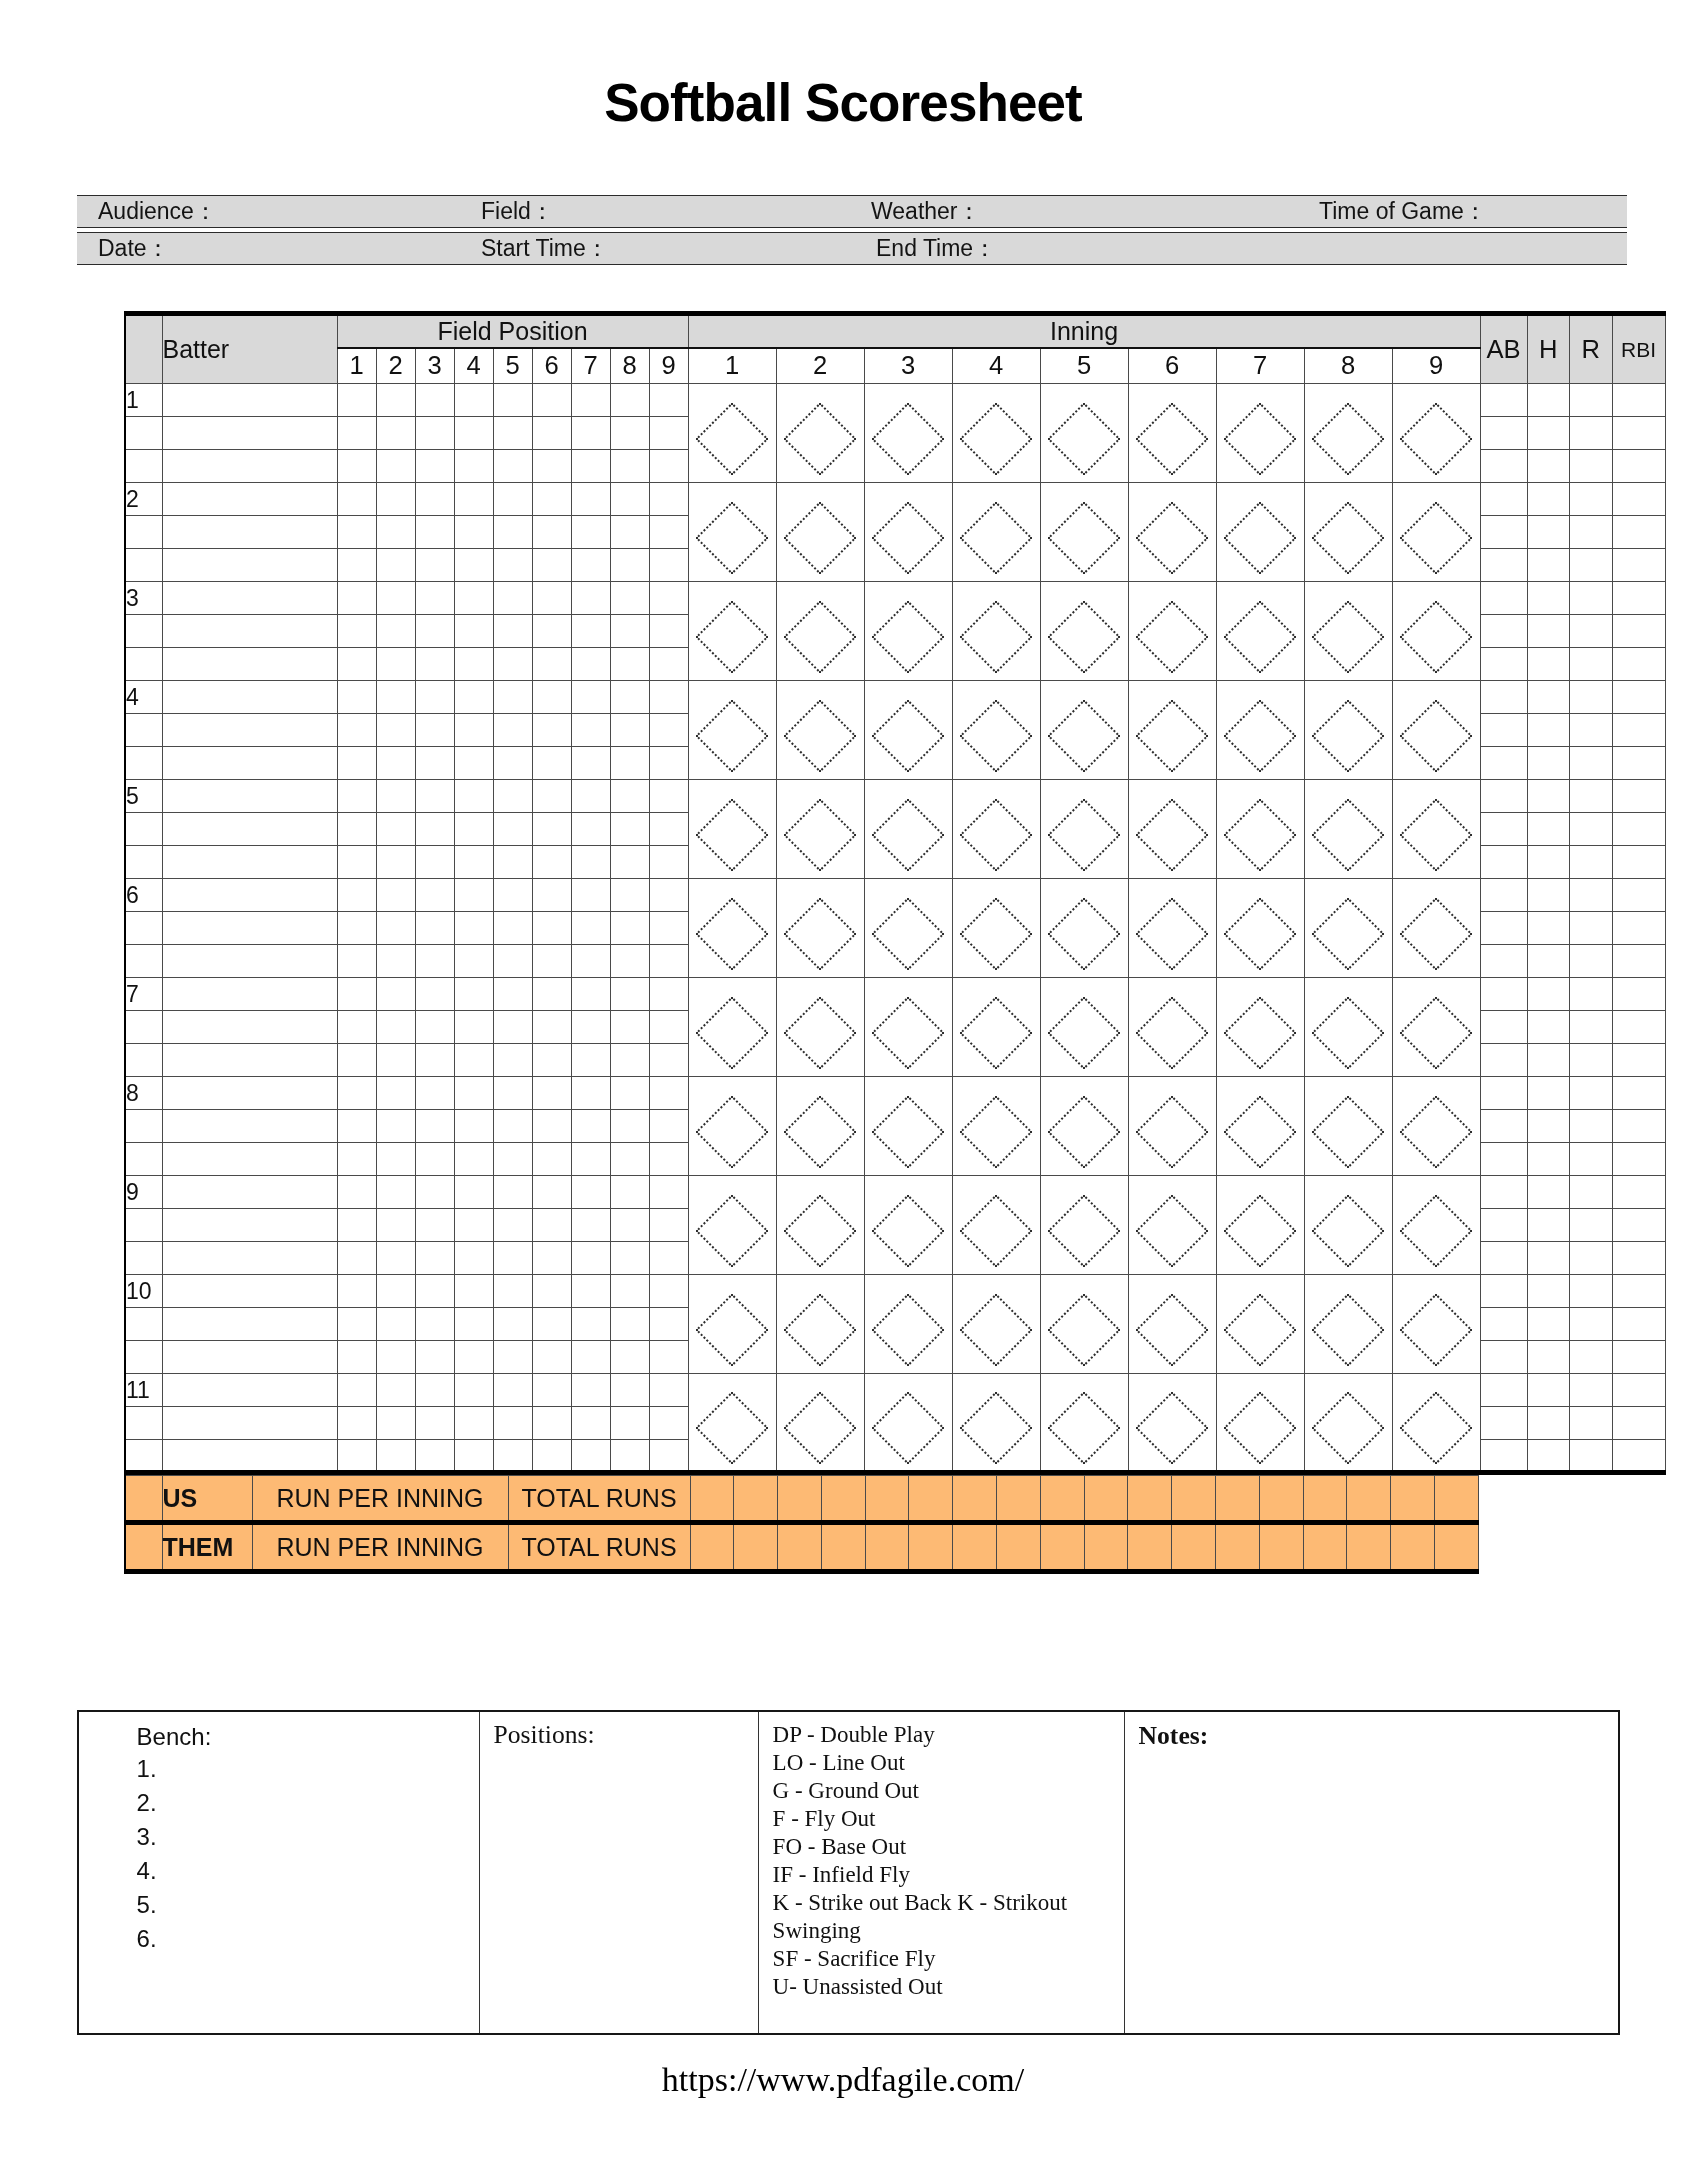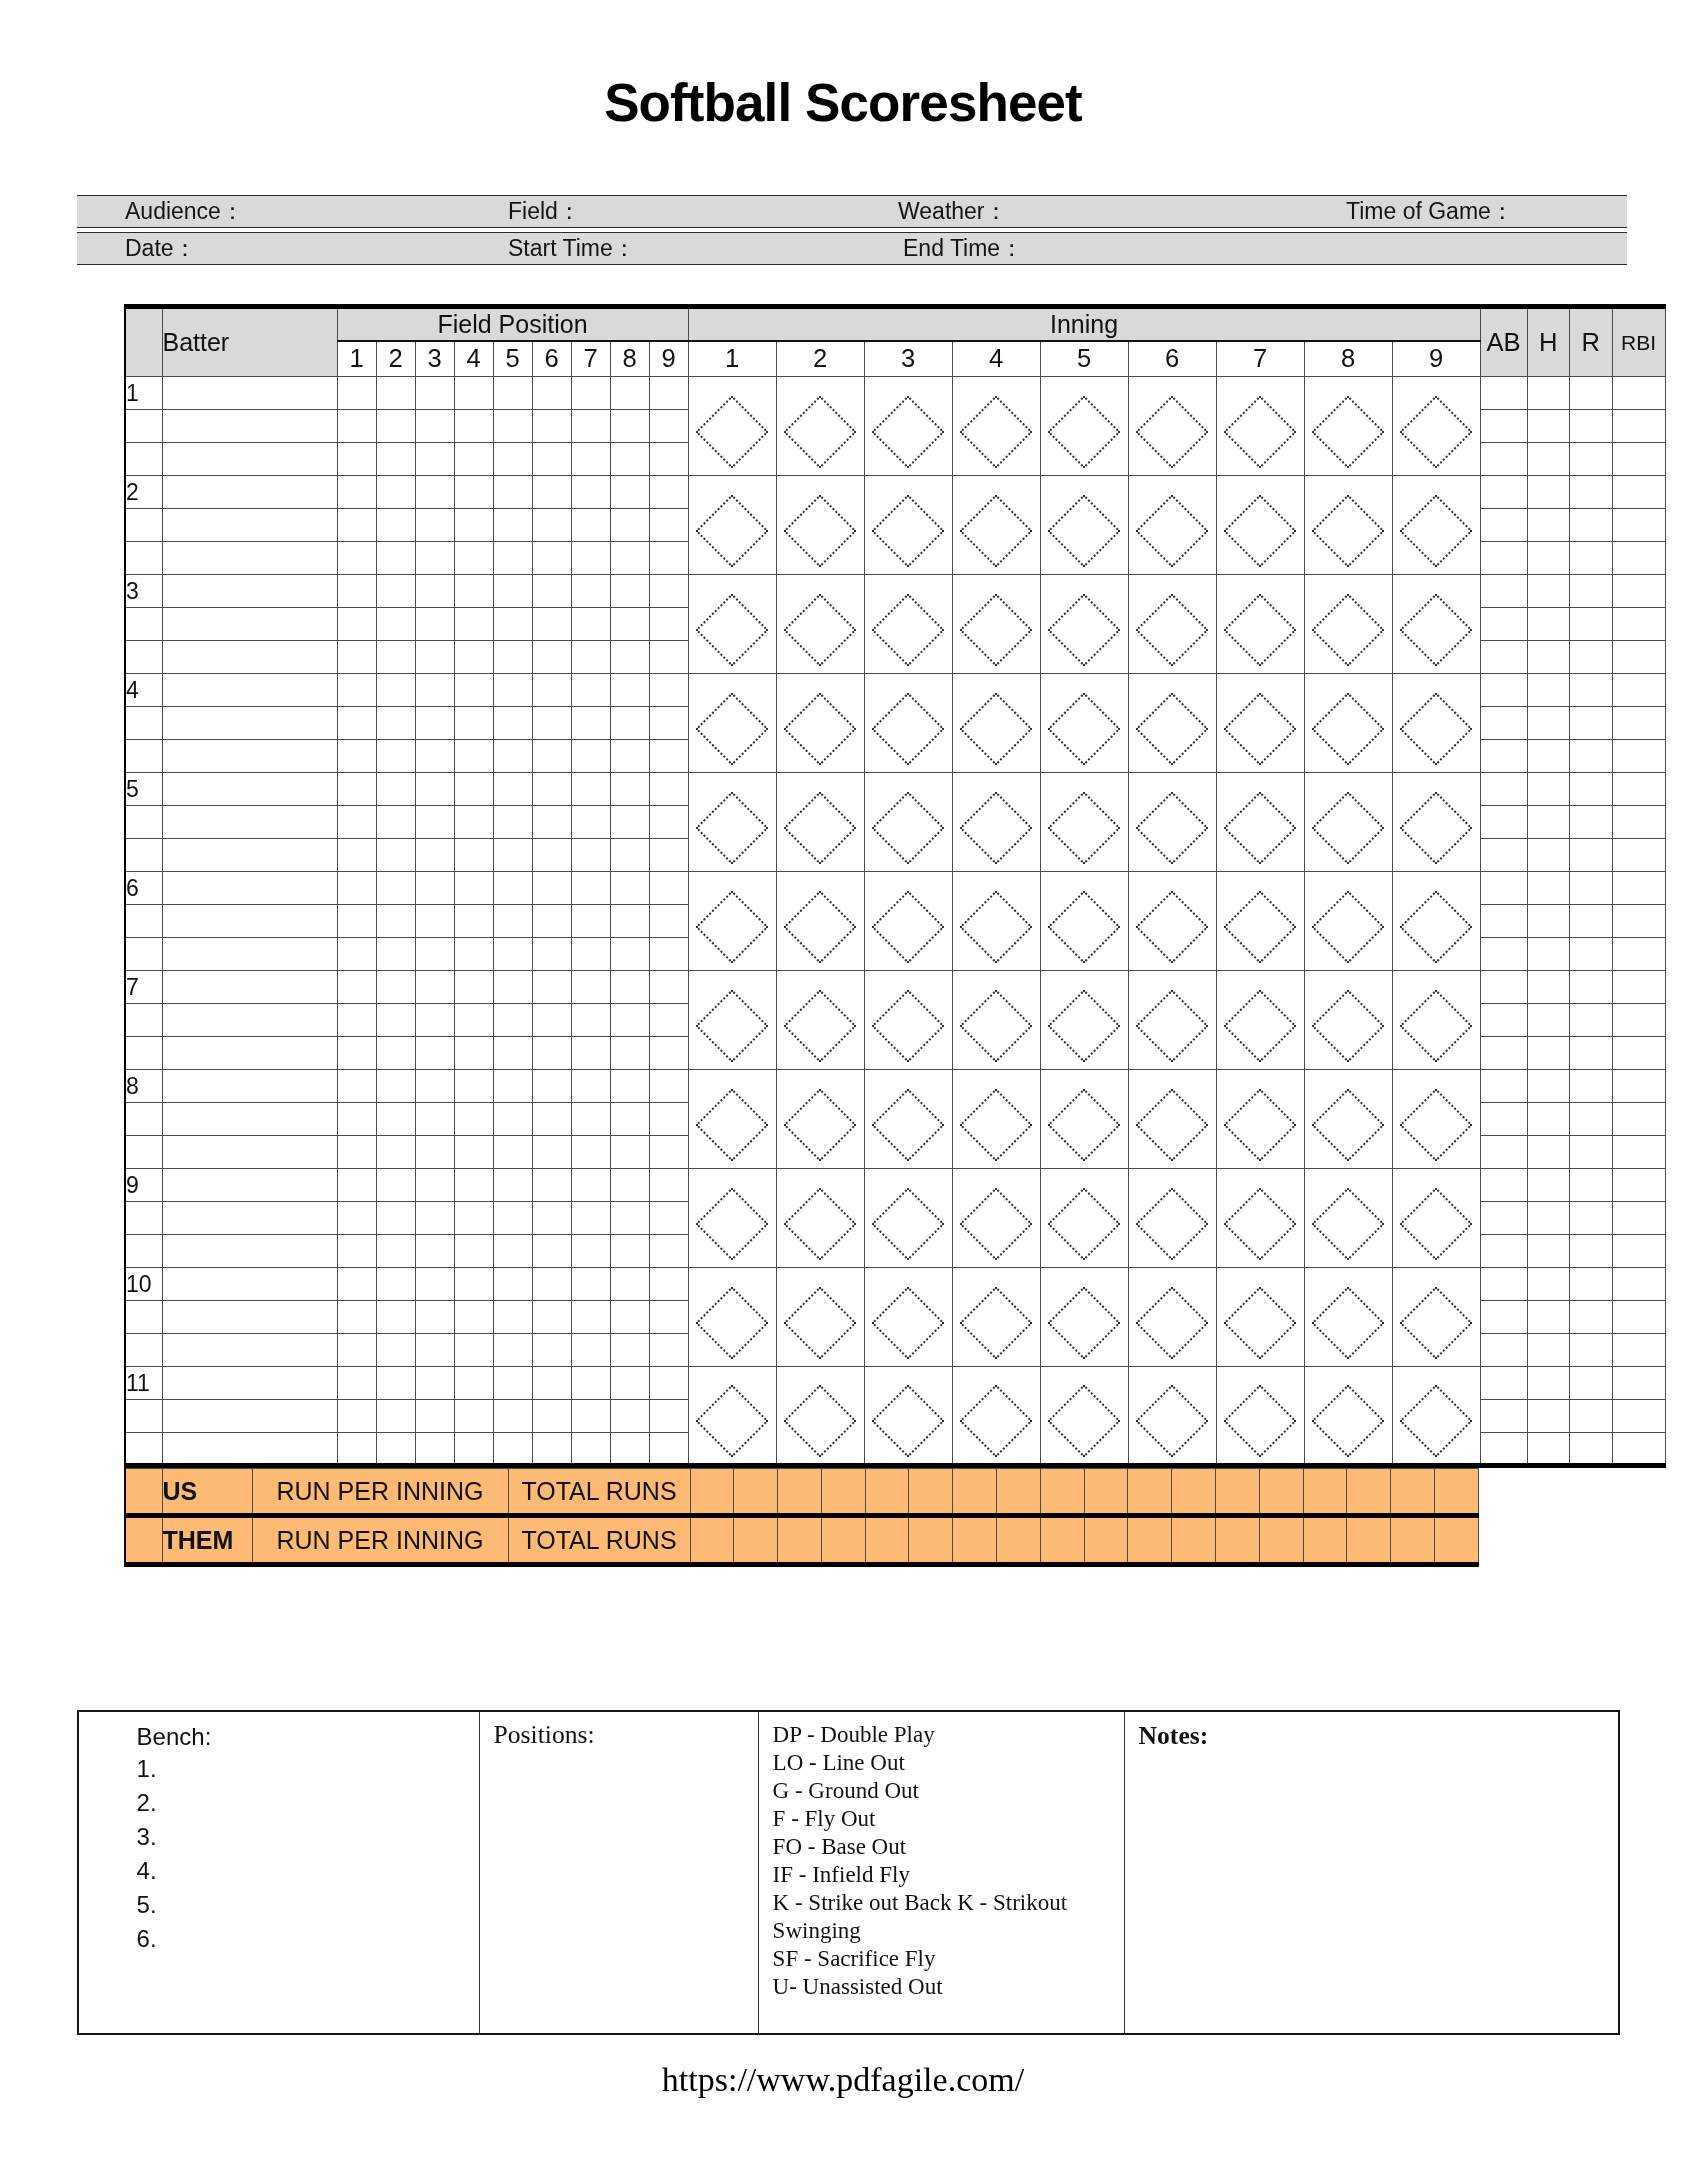--- a/index.html
+++ b/index.html
@@ -13,23 +13,23 @@
     position:absolute;top:72px;left:0;width:100%;text-align:center;
     font-size:53px;font-weight:bold;letter-spacing:-0.9px;color:#000;
   }
   
   .info-row{
     position:absolute;left:77px;width:1550px;height:31px;background:#d9d9d9;
     border-top:1.7px solid #2b2b2b;border-bottom:1.7px solid #2b2b2b;
   }
   #info-row-1{top:195px}
   #info-row-2{top:232px}
-  .info-label{position:absolute;top:0;line-height:31px;font-size:23px;white-space:nowrap;color:#141414;margin-left:27px;}
+  .info-label{position:absolute;top:0;line-height:31px;font-size:23px;white-space:nowrap;color:#141414;}
   
-  #sheet{position:absolute;left:77px;top:304px;width:1539px;padding-left:47px;}
+  #sheet{position:absolute;left:77px;top:311px;width:1539px;padding-left:47px;}
   table{border-collapse:collapse;table-layout:fixed;}
   #score-table{
     width:1539px;
     border-left:2.6px solid #000;border-right:1.7px solid #000;
     border-top:5.1px solid #000;border-bottom:5.1px solid #000;
   }
   #score-table th,#score-table td{border:1.7px solid #4a4a4a;padding:0;overflow:hidden;}
   thead th{background:#d9d9d9;font-weight:normal;font-size:25px;color:#111;}
   thead tr.hrow1{height:34px}
   thead tr.hrow2{height:36px}

